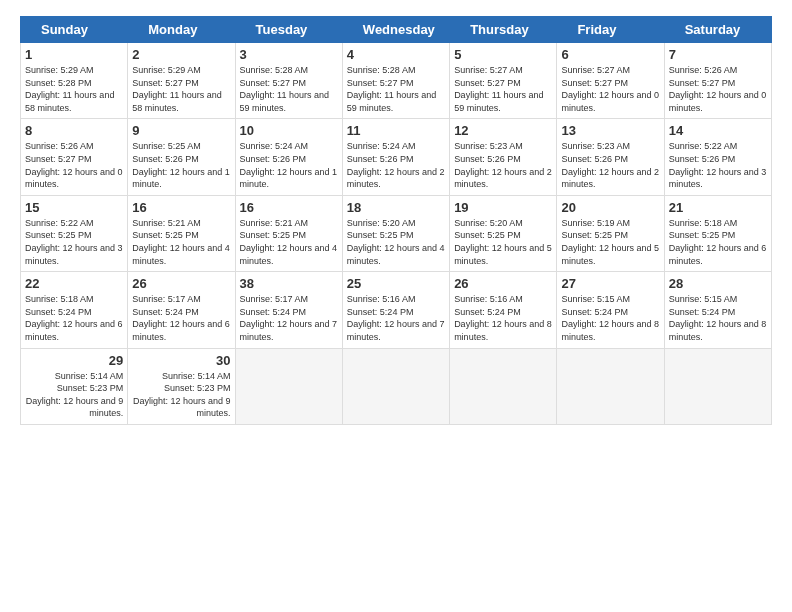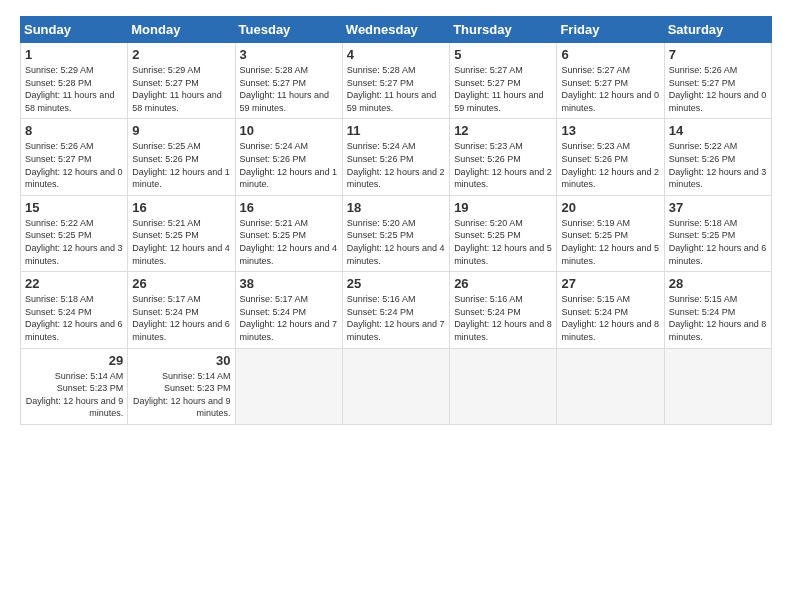--- a/index.html
+++ b/index.html
@@ -41,21 +41,21 @@
     .calendar {
       width: 100%;
       border-collapse: collapse;
       table-layout: fixed;
     }
     .calendar th {
       background-color: #2a6db5;
       color: #fff;
       font-size: 13px;
       font-weight: bold;
-      padding: 5px 3px;
+      padding: 5px 20px;
       text-align: left;
       border: 1px solid #2a6db5;
     }
     .calendar td {
       vertical-align: top;
       padding: 4px 4px;
       font-size: 9.5px;
       color: #333;
       border: 1px solid #ddd;
       background: #fff;
@@ -116,21 +116,21 @@
           <td><span class="day-num">13</span><span class="day-info">Sunrise: 5:23 AM<br>Sunset: 5:26 PM<br>Daylight: 12 hours and 2 minutes.</span></td>
           <td><span class="day-num">14</span><span class="day-info">Sunrise: 5:22 AM<br>Sunset: 5:26 PM<br>Daylight: 12 hours and 3 minutes.</span></td>
         </tr>
         <tr>
           <td><span class="day-num">15</span><span class="day-info">Sunrise: 5:22 AM<br>Sunset: 5:25 PM<br>Daylight: 12 hours and 3 minutes.</span></td>
           <td><span class="day-num">16</span><span class="day-info">Sunrise: 5:21 AM<br>Sunset: 5:25 PM<br>Daylight: 12 hours and 4 minutes.</span></td>
           <td><span class="day-num">16</span><span class="day-info">Sunrise: 5:21 AM<br>Sunset: 5:25 PM<br>Daylight: 12 hours and 4 minutes.</span></td>
           <td><span class="day-num">18</span><span class="day-info">Sunrise: 5:20 AM<br>Sunset: 5:25 PM<br>Daylight: 12 hours and 4 minutes.</span></td>
           <td><span class="day-num">19</span><span class="day-info">Sunrise: 5:20 AM<br>Sunset: 5:25 PM<br>Daylight: 12 hours and 5 minutes.</span></td>
           <td><span class="day-num">20</span><span class="day-info">Sunrise: 5:19 AM<br>Sunset: 5:25 PM<br>Daylight: 12 hours and 5 minutes.</span></td>
-          <td><span class="day-num">37</span><span class="day-info">Sunrise: 5:18 AM<br>Sunset: 5:25 PM<br>Daylight: 12 hours and 6 minutes.</span></td>
+          <td><span class="day-num">21</span><span class="day-info">Sunrise: 5:18 AM<br>Sunset: 5:25 PM<br>Daylight: 12 hours and 6 minutes.</span></td>
         </tr>
         <tr>
           <td><span class="day-num">22</span><span class="day-info">Sunrise: 5:18 AM<br>Sunset: 5:24 PM<br>Daylight: 12 hours and 6 minutes.</span></td>
           <td><span class="day-num">26</span><span class="day-info">Sunrise: 5:17 AM<br>Sunset: 5:24 PM<br>Daylight: 12 hours and 6 minutes.</span></td>
           <td><span class="day-num">38</span><span class="day-info">Sunrise: 5:17 AM<br>Sunset: 5:24 PM<br>Daylight: 12 hours and 7 minutes.</span></td>
           <td><span class="day-num">25</span><span class="day-info">Sunrise: 5:16 AM<br>Sunset: 5:24 PM<br>Daylight: 12 hours and 7 minutes.</span></td>
           <td><span class="day-num">26</span><span class="day-info">Sunrise: 5:16 AM<br>Sunset: 5:24 PM<br>Daylight: 12 hours and 8 minutes.</span></td>
           <td><span class="day-num">27</span><span class="day-info">Sunrise: 5:15 AM<br>Sunset: 5:24 PM<br>Daylight: 12 hours and 8 minutes.</span></td>
           <td><span class="day-num">28</span><span class="day-info">Sunrise: 5:15 AM<br>Sunset: 5:24 PM<br>Daylight: 12 hours and 8 minutes.</span></td>
         </tr>

